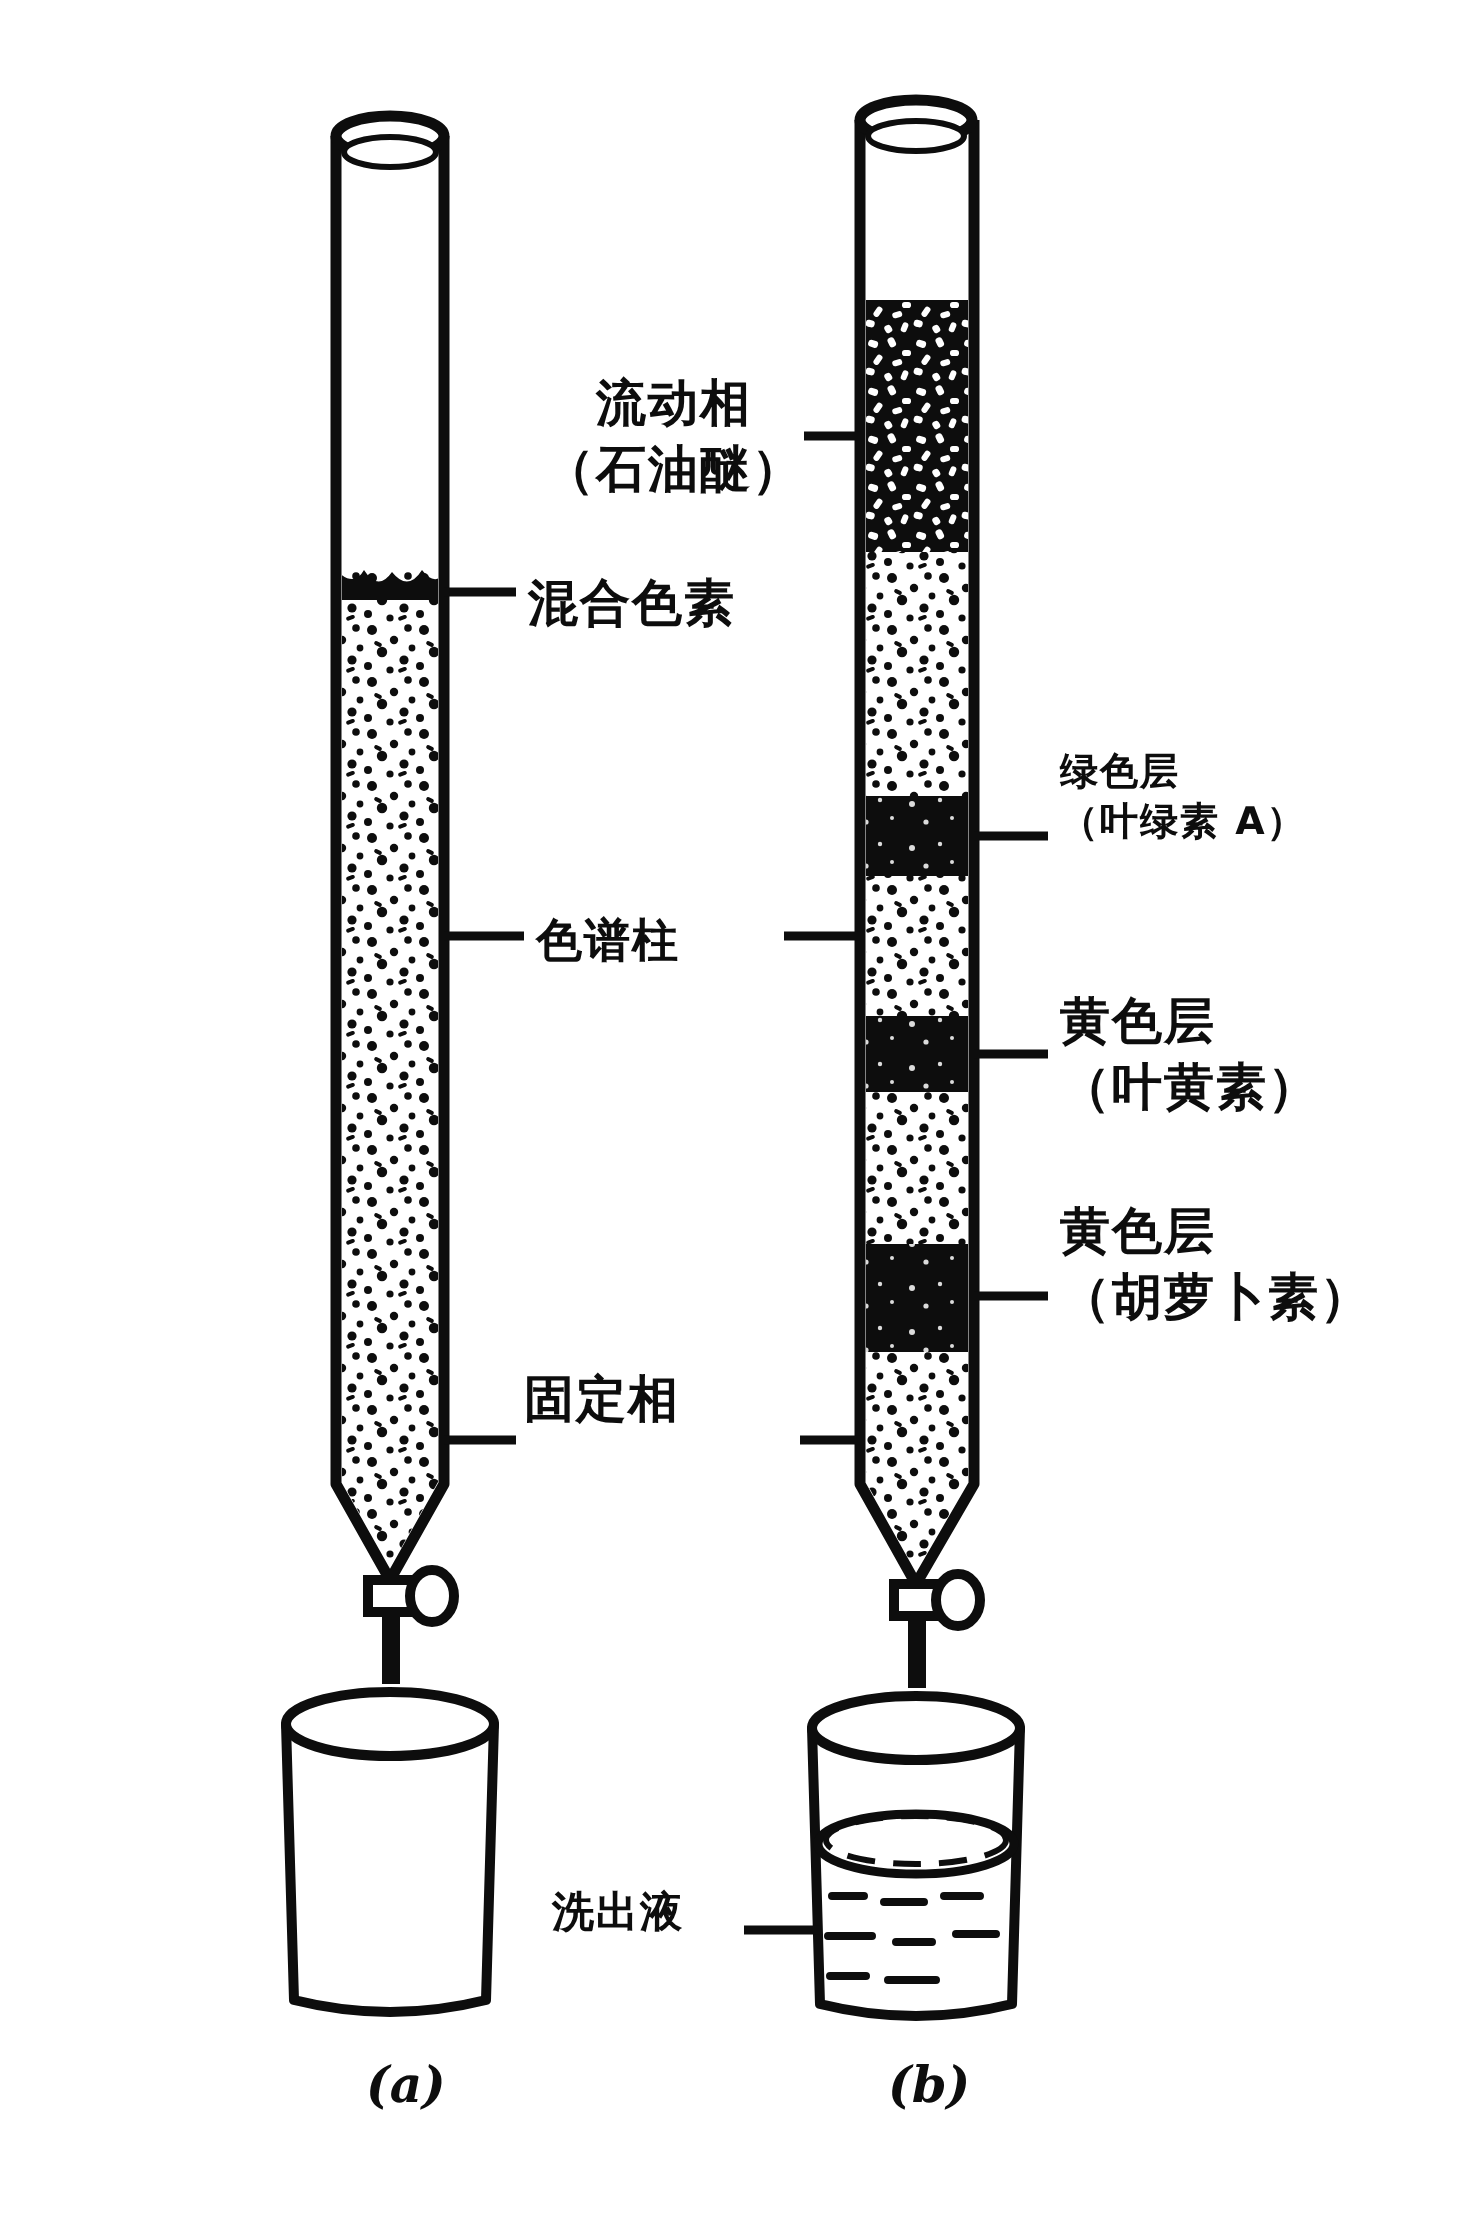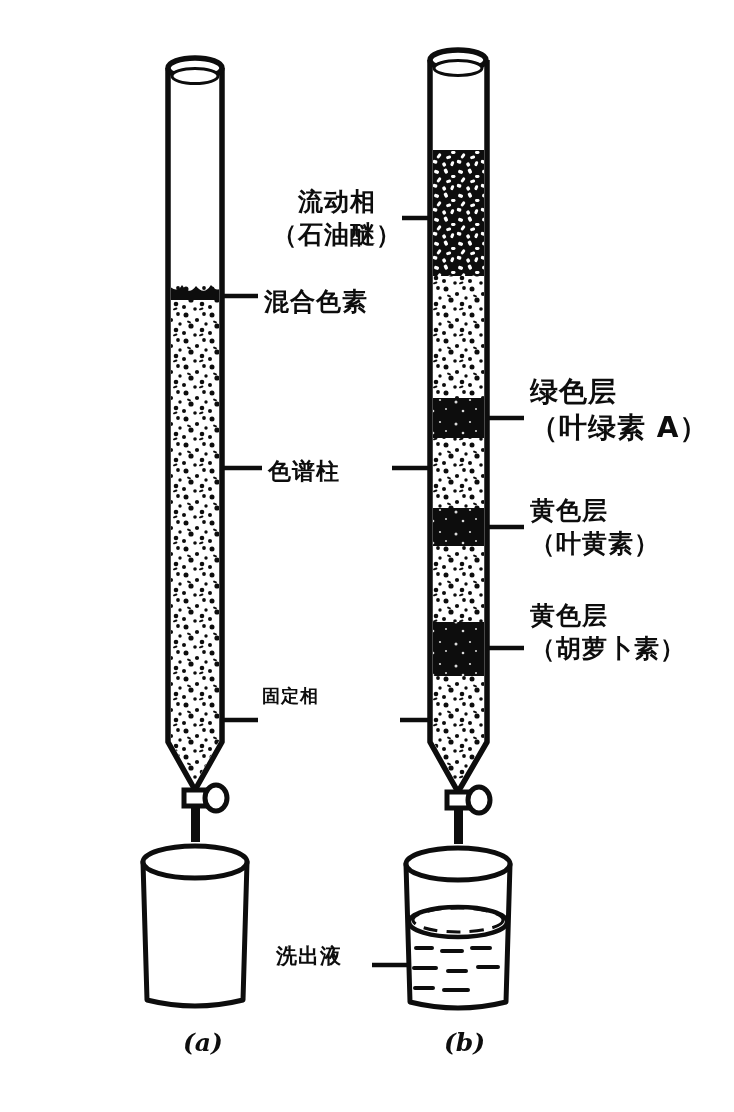--- a/index.html
+++ b/index.html
@@ -41,22 +41,22 @@
     font-style: italic;
     font-weight: 700;
     font-size: 25px;
     color: #0d0d0d;
     white-space: nowrap;
   }
   
   #label-mobile-phase   { left: 272px; top: 186px;  font-size: 25px; text-align: center; }
   #label-mixed-pigment  { left: 264px; top: 286px;  font-size: 25px; }
   #label-column         { left: 268px; top: 457px;  font-size: 23px; }
-  #label-stationary     { left: 262px; top: 684px;  font-size: 18px; text-align: center; }
-  #label-green          { left: 530px; top: 374px;  font-size: 28px; }
+  #label-stationary     { left: 262px; top: 684px;  font-size: 25px; text-align: center; }
+  #label-green          { left: 530px; top: 374px;  font-size: 19px; }
   #label-yellow-xan     { left: 530px; top: 495px;  font-size: 25px; }
   #label-yellow-car     { left: 530px; top: 600px;  font-size: 25px; }
   #label-eluate         { left: 276px; top: 943px;  font-size: 21px; }
   #caption-a            { left: 183px; top: 1028px; }
   #caption-b            { left: 444px; top: 1028px; }
 </style>
 </head>
 <body>
 
 <div id="figure-root">

